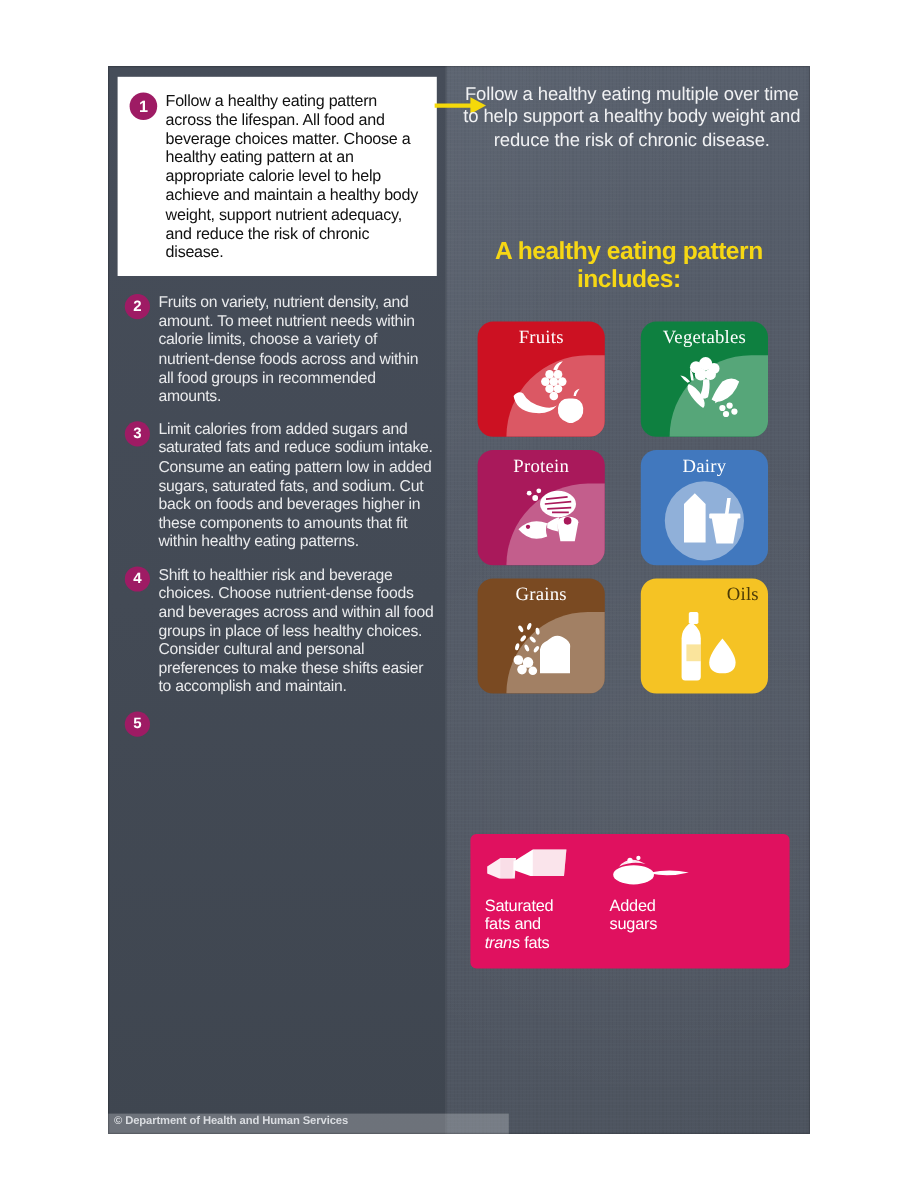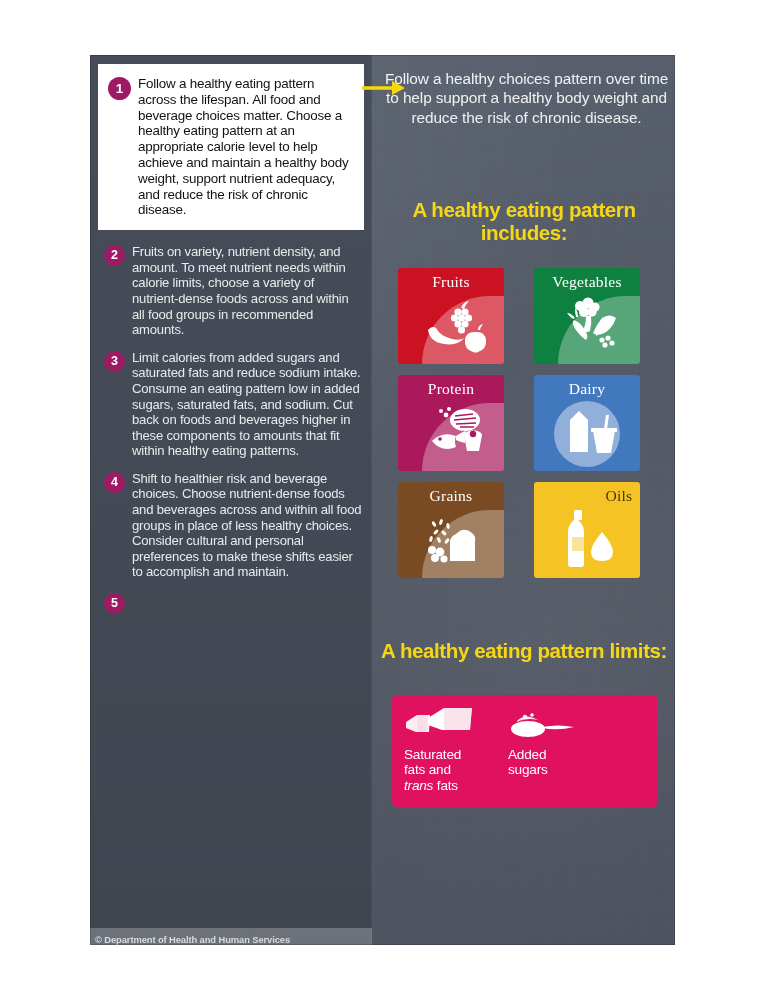--- a/index.html
+++ b/index.html
@@ -115,25 +115,25 @@
   }
   .guide-text b {
     font-weight: normal;
   }
 
   
   .credit-bar {
     position: absolute;
     left: 0;
     bottom: 0;
-    width: 282px;
+    width: 334px;
     height: 17px;
     background: rgba(215,218,222,0.30);
     display: flex;
-    align-items: flex-end;
+    align-items: flex-start;
   }
   .credit-text {
     color: #d9dce0;
     font-size: 9.4px;
     font-weight: bold;
     letter-spacing: -0.1px;
     padding-left: 5px;
     white-space: nowrap;
   }
 
@@ -177,21 +177,21 @@
     top: 213px;
     width: 254px;
     display: grid;
     grid-template-columns: 106px 106px;
     grid-gap: 11px 30px;
   }
   .tile {
     position: relative;
     width: 106px;
     height: 96px;
-    border-radius: 3px;
+    border-radius: 13px;
     overflow: hidden;
   }
   .tile-label {
     position: absolute;
     top: 5px;
     left: 0;
     width: 100%;
     text-align: center;
     font-family: "Liberation Serif", serif;
     font-size: 15.6px;
@@ -326,21 +326,21 @@
       <span class="credit-text">© Department of Health and Human Services</span>
     </div>
   </div>
 
   <div class="col-right">
 
     <svg class="arrow" viewBox="0 0 44 18">
       <path d="M0 7.2 H30 V2 L43 9 L30 16 V10.8 H0 Z" fill="#f5d90a"></path>
     </svg>
 
-    <div class="intro">Follow a healthy choices pattern over time to help support a healthy body weight and reduce the risk of chronic disease.</div>
+    <div class="intro">Follow a healthy eating multiple over time to help support a healthy body weight and reduce the risk of chronic disease.</div>
 
     <div class="yellow-head includes">A healthy eating pattern includes:</div>
 
     <div class="tiles">
 
       <div class="tile fruits" style="background:#cc1122">
         <div class="wedge"></div>
         <div class="tile-label">Fruits</div>
         <svg class="tile-art" viewBox="0 0 106 96">
           <g fill="#ffffff">
@@ -475,21 +475,20 @@
             <path d="M38 38 q6 5 6 12 v32 q0 3 -3 3 h-10 q-3 0 -3-3 v-32 q0-7 6-12z" transform="translate(6,0)"></path>
             <rect x="38" y="55" width="12" height="14" fill="#f5c324" opacity=".45"></rect>
 
             <path d="M68 50 q11 13 11 20 q0 9 -11 9 q-11 0 -11-9 q0-7 11-20z"></path>
           </g>
         </svg>
       </div>
 
     </div>
 
-    <div class="yellow-head limits">A healthy eating pattern limits:</div>
 
     <div class="limits-panel">
       <div class="limits-row">
 
         <div class="limit-item satfat">
           <div class="limit-art">
             <svg width="72" height="38" viewBox="0 0 72 38">
               <g fill="#ffffff">
                 <path d="M2 18 l11-7 h13 l-1 17 h-13 l-10 -4z" opacity=".92"></path>
                 <path d="M13 11 l11 0 l-1 17 l-10 0z" fill="#f6d3de" opacity=".55"></path>

